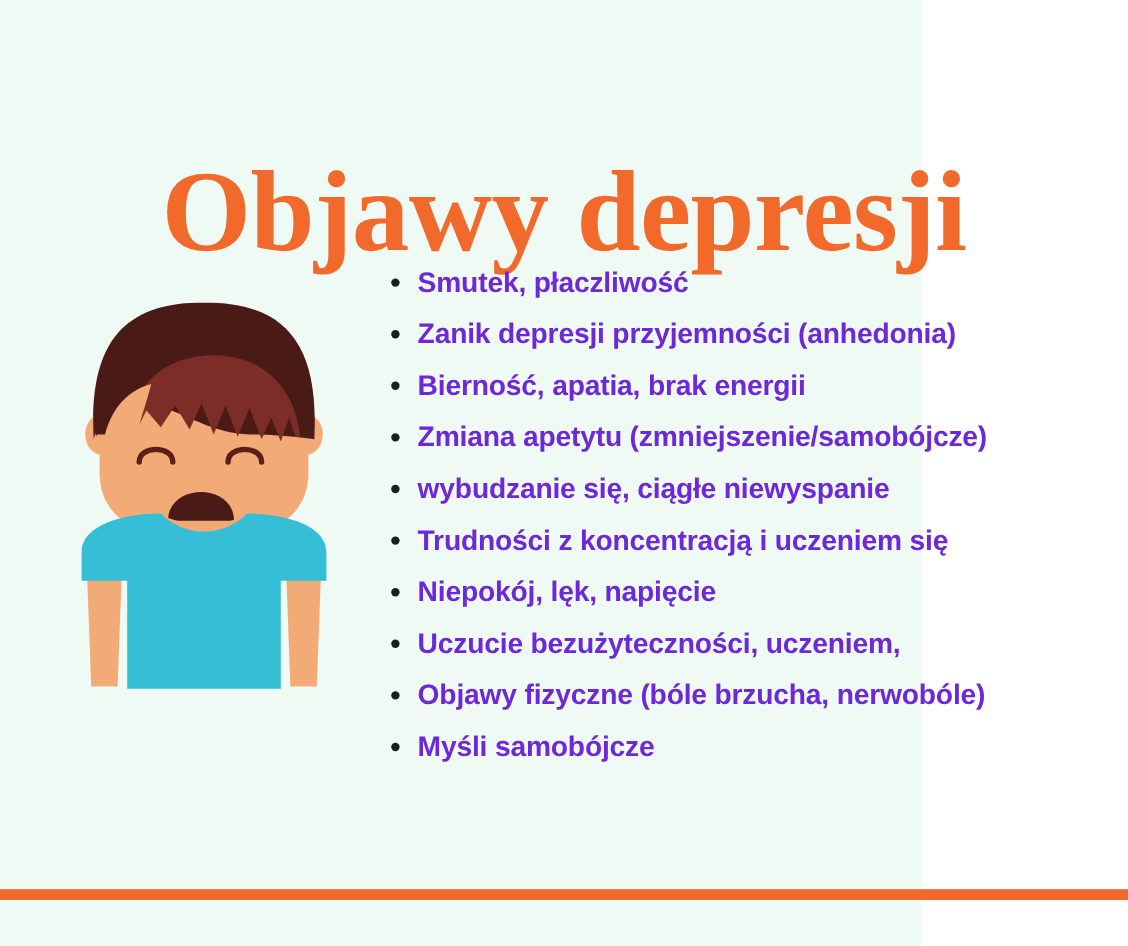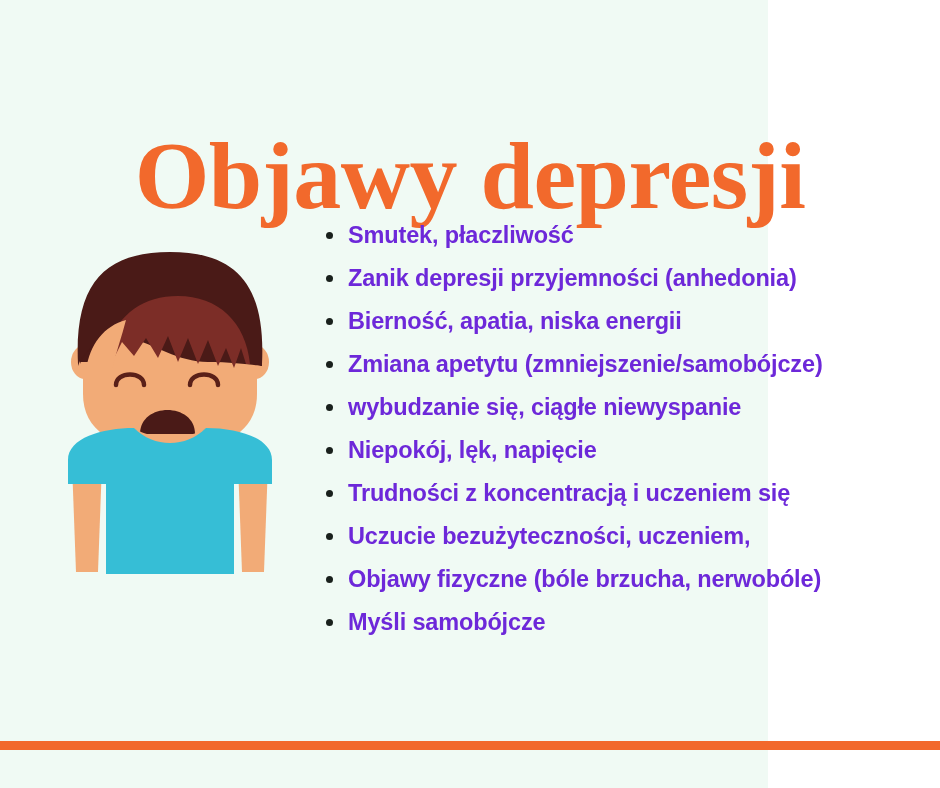--- a/index.html
+++ b/index.html
@@ -137,37 +137,37 @@
     <li>
       <span class="bullet"></span>
       <span>Smutek, płaczliwość</span>
     </li>
     <li>
       <span class="bullet"></span>
       <span>Zanik depresji przyjemności (anhedonia)</span>
     </li>
     <li>
       <span class="bullet"></span>
-      <span>Bierność, apatia, niska energii</span>
+      <span>Bierność, apatia, brak energii</span>
     </li>
     <li>
       <span class="bullet"></span>
       <span>Zmiana apetytu (zmniejszenie/samobójcze)</span>
     </li>
     <li>
       <span class="bullet"></span>
       <span class="line2">wybudzanie się, ciągłe niewyspanie</span>
     </li>
     <li>
       <span class="bullet"></span>
-      <span>Niepokój, lęk, napięcie</span>
+      <span>Trudności z koncentracją i uczeniem się</span>
     </li>
     <li>
       <span class="bullet"></span>
-      <span>Trudności z koncentracją i uczeniem się</span>
+      <span>Niepokój, lęk, napięcie</span>
     </li>
     <li>
       <span class="bullet"></span>
       <span>Uczucie bezużyteczności, uczeniem,</span>
     </li>
     <li>
       <span class="bullet"></span>
       <span>Objawy fizyczne (bóle brzucha, nerwobóle)</span>
     </li>
     <li>

